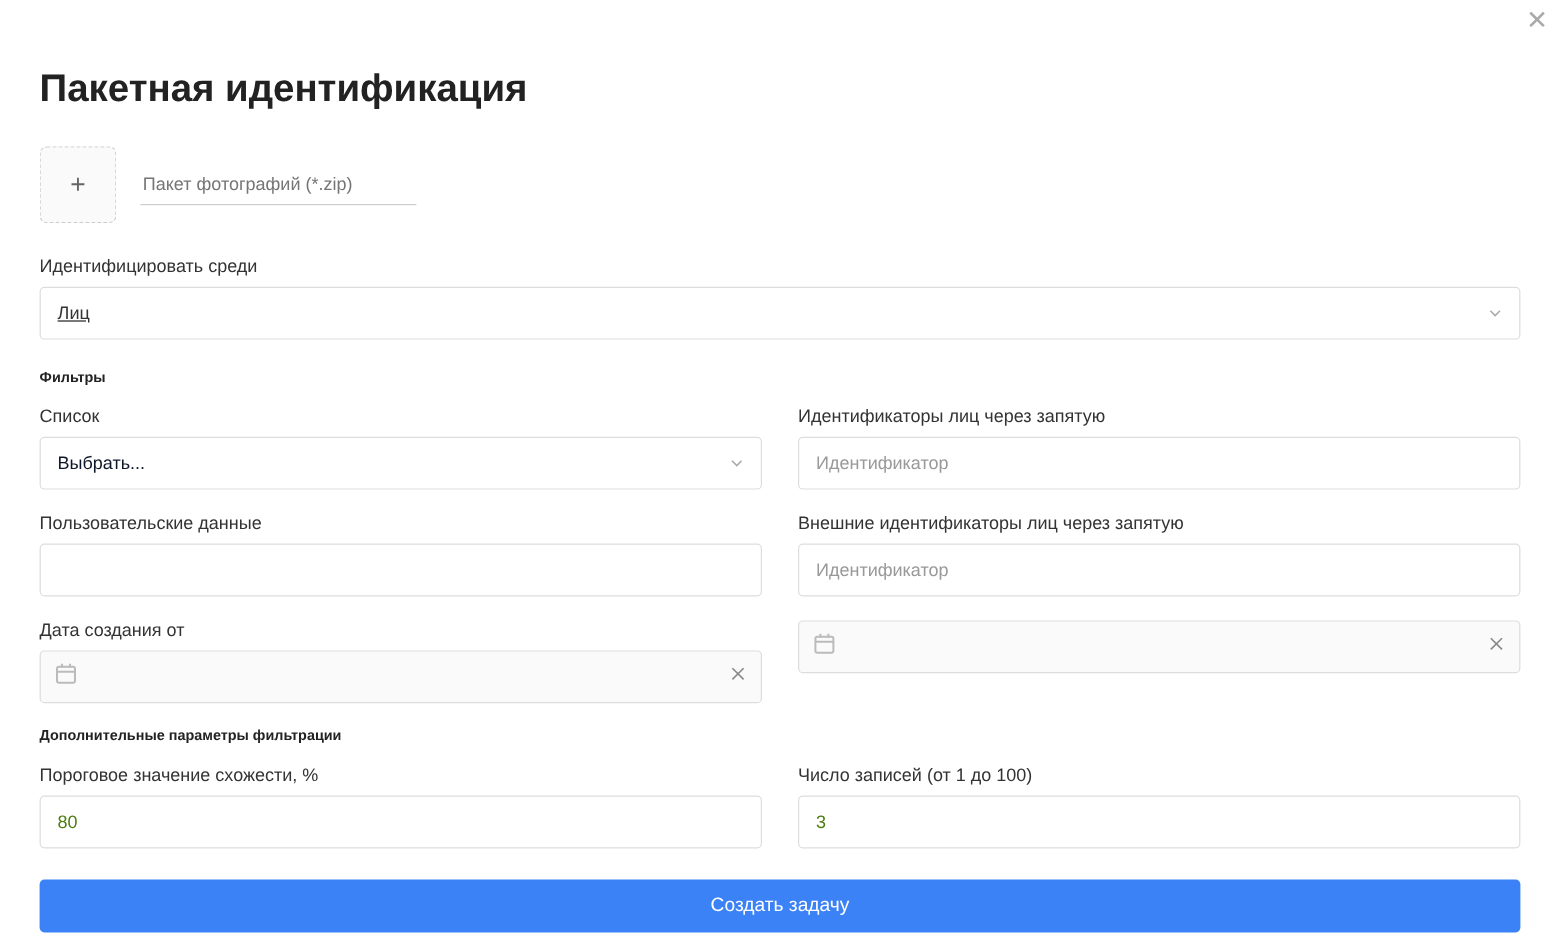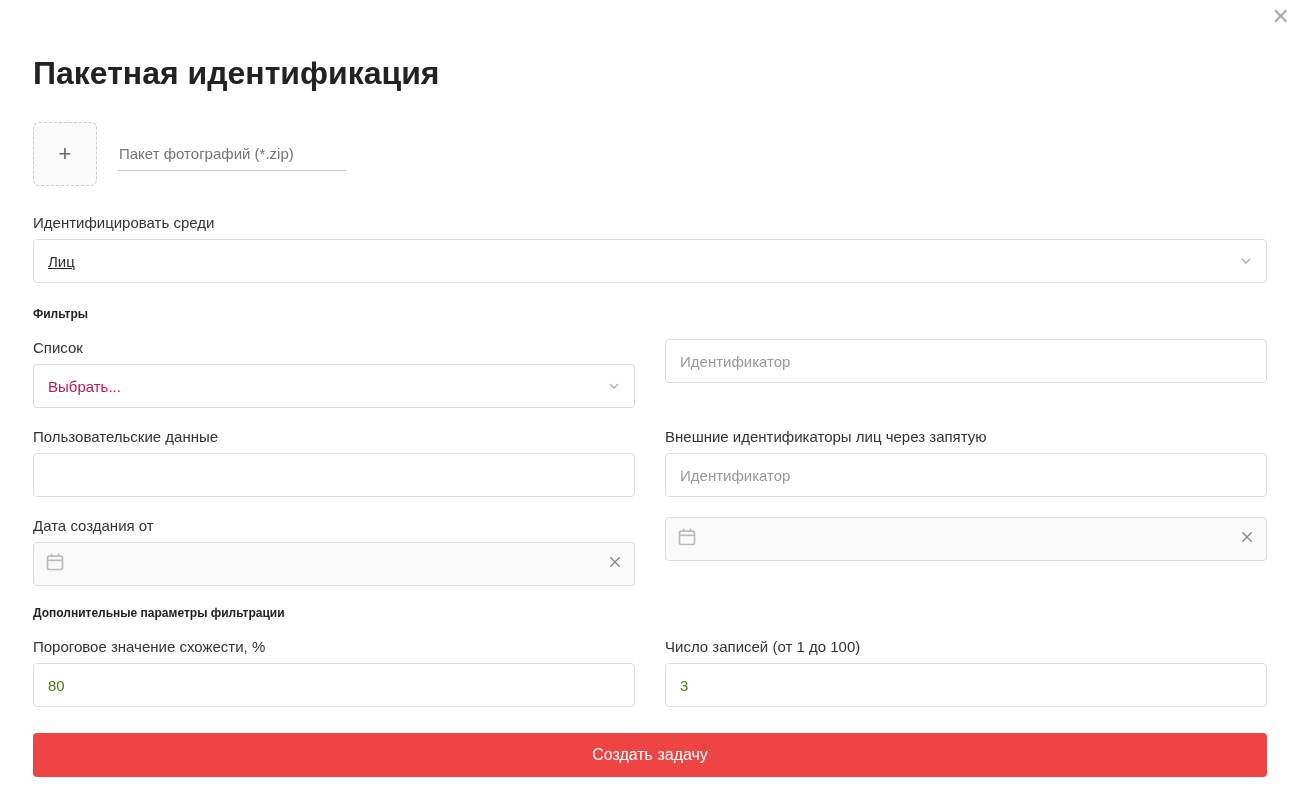--- a/index.html
+++ b/index.html
@@ -8,33 +8,33 @@
     .close-btn { position: absolute; top: 6px; right: 10px; font-size: 22px; color: #aaa; cursor: pointer; background: none; border: none; line-height: 1; }
     h1.page-title { font-size: 32px; font-weight: 700; color: #222; margin-bottom: 30px; }
     .upload-row { display: flex; align-items: center; gap: 20px; margin-bottom: 28px; }
     .upload-box { width: 64px; height: 64px; border: 1px dashed #ccc; border-radius: 6px; display: flex; align-items: center; justify-content: center; background: #fafafa; cursor: pointer; }
     .upload-box span { font-size: 22px; color: #666; font-weight: 300; }
     .upload-input-wrap { position: relative; width: 230px; }
     .upload-input { width: 100%; border: none; border-bottom: 1px solid #ccc; padding: 8px 2px; font-size: 15px; color: #555; background: transparent; outline: none; }
     .field-label { font-size: 15px; color: #333; margin-bottom: 8px; display: block; }
     .full-select { width: 100%; position: relative; margin-bottom: 24px; text-decoration: underline; }
     .select-ctrl { width: 100%; border: 1px solid #ddd; border-radius: 4px; padding: 10px 40px 10px 14px; font-size: 15px; background: #fff; cursor: pointer; position: relative; color: #333; display: flex; align-items: center; min-height: 44px; }
-    .select-ctrl .placeholder-txt { color: #be185d; }
+    .select-ctrl .placeholder-txt { color: #0f172a; }
     .chevron { position: absolute; right: 12px; top: 50%; transform: translateY(-50%); pointer-events: none; }
     .chevron svg { display: block; }
     .section-heading { font-size: 12px; font-weight: 600; margin-bottom: 18px; color: #222; }
     .row2 { display: flex; gap: 30px; margin-bottom: 20px; }
     .col { flex: 1; }
     .text-input { width: 100%; border: 1px solid #ddd; border-radius: 4px; padding: 10px 14px; font-size: 15px; outline: none; color: #4d7c0f; min-height: 44px; }
     .text-input::placeholder { color: #999; }
     .date-wrap { position: relative; }
     .date-input { width: 100%; border: 1px solid #ddd; border-radius: 4px; padding: 10px 40px 10px 44px; font-size: 15px; outline: none; background: #fafafa; min-height: 44px; }
     .cal-icon { position: absolute; left: 12px; top: 50%; transform: translateY(-50%); pointer-events: none; }
     .clear-icon { position: absolute; right: 12px; top: 50%; transform: translateY(-50%); cursor: pointer; color: #888; }
-    .submit-btn { width: 100%; background: #ef4444; color: #fff; border: none; border-radius: 4px; padding: 13px; font-size: 16px; cursor: pointer; margin-top: 6px; }
+    .submit-btn { width: 100%; background: #3b82f6; color: #fff; border: none; border-radius: 4px; padding: 13px; font-size: 16px; cursor: pointer; margin-top: 6px; }
   </style>
 </head>
 <body>
 
 <button class="close-btn">
   <span>✕</span>
 </button>
 
 <div class="container">
 
@@ -69,20 +69,21 @@
       <div class="select-ctrl" style="position:relative;">
         <span class="placeholder-txt">Выбрать...</span>
         <span class="chevron">
           <svg width="16" height="16" viewBox="0 0 24 24" fill="none" stroke="#aaa" stroke-width="2">
               <polyline points="6 9 12 15 18 9"></polyline>
             </svg>
         </span>
       </div>
     </div>
     <div class="col">
+      <label class="field-label">Идентификаторы лиц через запятую</label>
       <input type="text" class="text-input" placeholder="Идентификатор" style="">
     </div>
   </div>
 
   <div class="row2">
     <div class="col">
       <label class="field-label">Пользовательские данные</label>
       <input type="text" class="text-input" value="" style="">
     </div>
     <div class="col">

